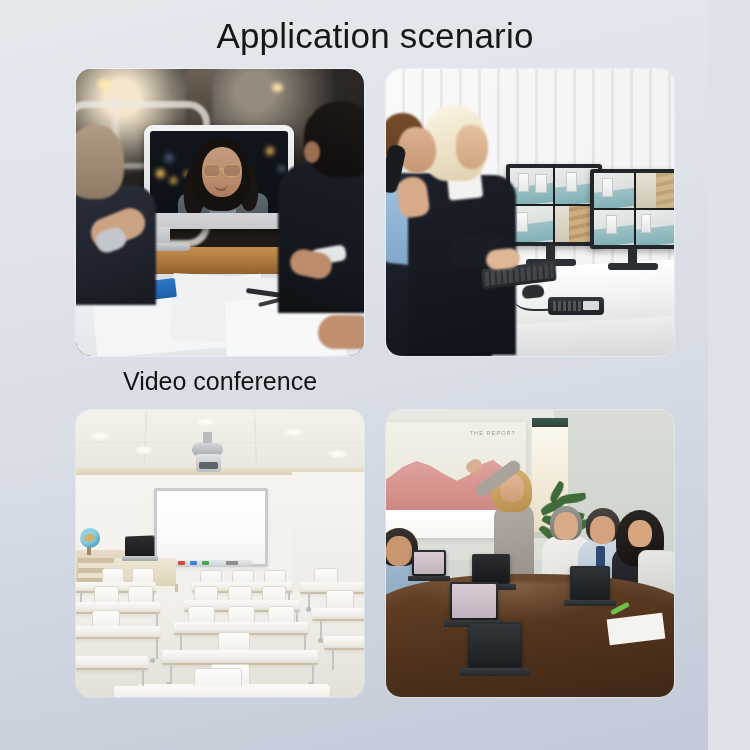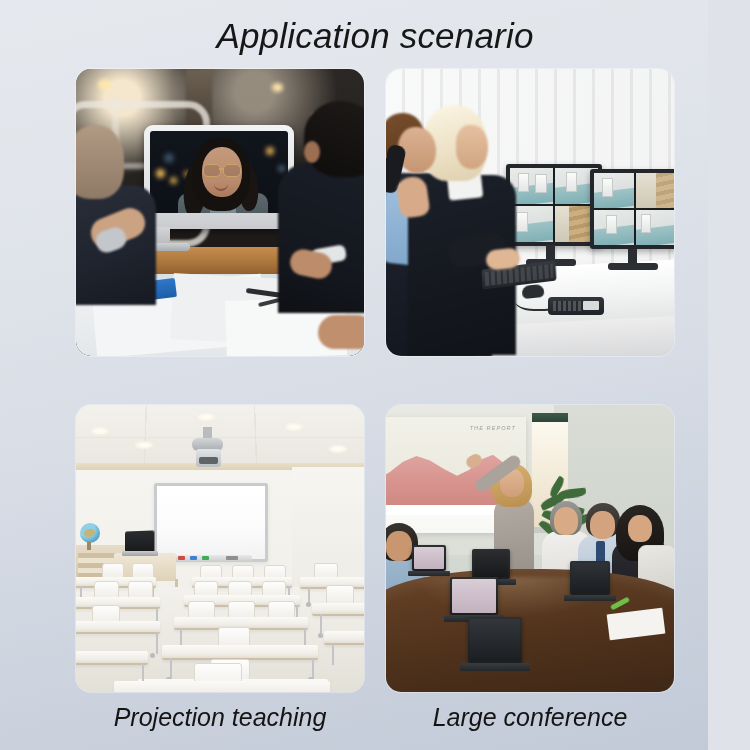--- a/index.html
+++ b/index.html
@@ -15,21 +15,20 @@
     background: #dfe3e9;
   }
 
   #page {
     position: relative;
     width: 708px;
     height: 750px;
     background:
       linear-gradient(168deg, #e5e8ed 0%, #e1e5eb 24%, #d8dde6 52%, #ccd3de 78%, #c2cad8 100%);
     overflow: hidden;
-    font-style: italic;
   }
 
   
   #title {
     position: absolute;
     top: 14px;
     left: 0;
     width: 750px;
     text-align: center;
     font-size: 35px;
@@ -621,20 +620,21 @@
           <div class="vc-pR">
             <div class="vc-pR-body"></div>
             <div class="vc-pR-hair"></div>
             <div class="vc-pR-ear"></div>
             <div class="vc-pR-cuff"></div>
             <div class="vc-pR-hand"></div>
             <div class="vc-pR-hand2"></div>
           </div>
         </div>
       </div>
+      <div class="caption">Video conference</div>
     </div>
 
     <div class="cell">
       <div class="tile">
         <div class="scene">
           <div class="sm-bg"></div>
           <div class="sm-blinds"></div>
           <div class="sm-floorline"></div>
 
           <div class="sm-desk"></div>
@@ -813,21 +813,20 @@
           <div class="dsk-legs" style="left:244px;top:209px;width:68px;height:20px;"></div>
           <div class="castor" style="left:242px;top:228px;"></div>
 
           <div class="dsk" style="left:248px;top:226px;width:84px;height:12px;"></div>
           <div class="dsk-legs" style="left:256px;top:238px;width:70px;height:22px;"></div>
 
           <div class="chr" style="left:118px;top:258px;width:46px;height:30px;"></div>
           <div class="dsk" style="left:38px;top:276px;width:216px;height:18px;"></div>
         </div>
       </div>
-      <div class="caption">Projection teaching</div>
     </div>
 
     <div class="cell">
       <div class="tile">
         <div class="scene">
           <div class="lc-bg"></div>
           <div class="lc-wall"></div>
           <div class="lc-wall-r"></div>
 
           <div class="lc-screen">
@@ -918,17 +917,16 @@
           <div class="lap">
             <div class="lap-scr" style="left:184px;top:156px;width:40px;height:34px;">
                 <div class="lap-disp" style="background:linear-gradient(180deg,#2f3236,#1b1e21)"></div>
               </div>
             <div class="lap-base" style="left:178px;top:190px;width:52px;height:6px;"></div>
           </div>
           <div class="lc-paper"></div>
           <div class="lc-marker"></div>
         </div>
       </div>
-      <div class="caption">Large conference</div>
     </div>
 
   </div>
 </div>
 
 </body></html>

